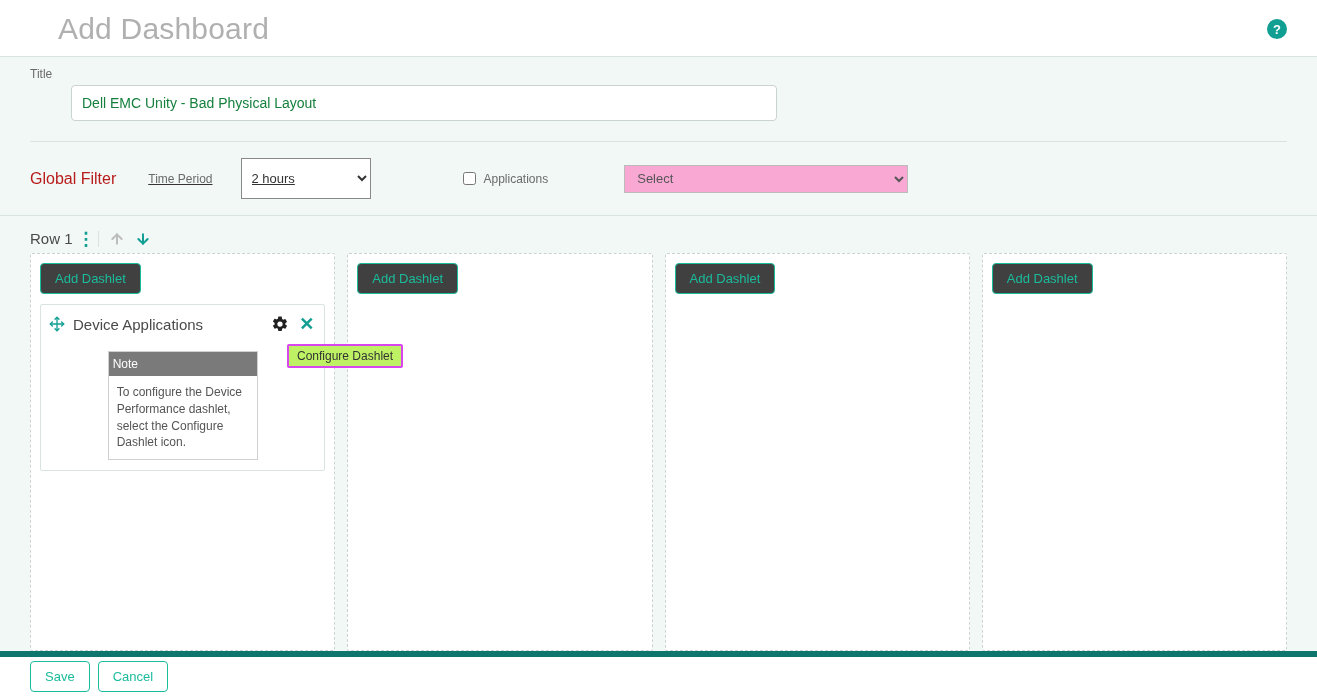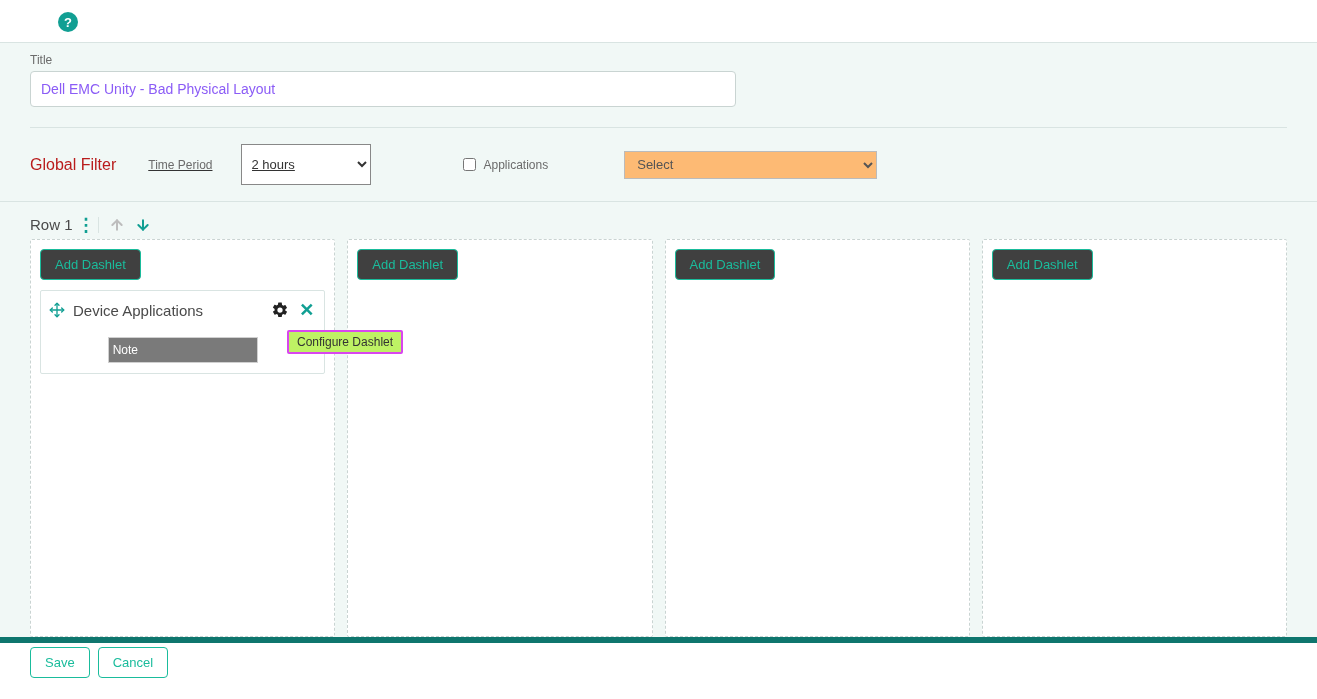--- a/index.html
+++ b/index.html
@@ -49,22 +49,23 @@
     padding-bottom: 4px;
     display: block;
   }
   .title-input {
     width: 706px;
     height: 36px;
     border: 1px solid #c9d4d2;
     border-radius: 4px;
     padding: 0 10px;
     font-size: 14px;
-    color: #8b5cf6;
-    background: #fff;
+    color: #15803d;
+    background: #fff;
+    margin-left: 41px;
   }
   .divider {
     border-top: 1px solid #d9e4e2;
     margin: 14px 30px 0 30px;
   }
   .global-filter-row {
     display: flex;
     align-items: center;
     padding: 16px 30px 16px 30px;
     gap: 32px;
@@ -99,23 +100,23 @@
     gap: 8px;
     margin-left: 60px;
   }
   .checkbox {
     width: 13px; height: 13px;
   }
   .app-select-wrap {
     margin-left: 44px;
   }
   .app-select {
-    width: 253px;
+    width: 284px;
     height: 28px;
-    background: #fdba74;
+    background: #f9a8d4;
     border: 1px solid #bbb;
     color: #555;
     font-size: 13px;
     padding: 0 8px;
   }
   .row-header {
     display: flex;
     align-items: center;
     gap: 10px;
     padding: 14px 30px 6px 30px;
@@ -245,20 +246,21 @@
   }
   .below-cells-bg {
     background: #f1f8f6;
     height: 0;
   }
 </style>
 </head>
 <body>
 
 <div class="header-bar">
+  <div class="page-title">Add Dashboard</div>
   <div class="help-icon">?</div>
 </div>
 
 <div class="main-area">
 
   <div class="section-title-block">
     <span class="label">Title</span>
     <input class="title-input" type="text" value="Dell EMC Unity - Bad Physical Layout" style="">
   </div>
 
@@ -320,20 +322,21 @@
           <span class="dashlet-title">Device Applications</span>
           <span class="gear-icon">
             <svg width="18" height="18" viewBox="0 0 24 24" fill="#222">
                 <path d="M19.14,12.94a7.14,7.14,0,0,0,.05-.94,7.14,7.14,0,0,0-.05-.94l2.03-1.58a.5.5,0,0,0,.12-.64l-1.92-3.32a.5.5,0,0,0-.61-.22l-2.39.96a7.03,7.03,0,0,0-1.62-.94l-.36-2.54A.5.5,0,0,0,13.9,2h-3.8a.5.5,0,0,0-.49.42L9.25,4.96a7.03,7.03,0,0,0-1.62.94l-2.39-.96a.5.5,0,0,0-.61.22L2.71,8.48a.5.5,0,0,0,.12.64l2.03,1.58a7.14,7.14,0,0,0-.05.94,7.14,7.14,0,0,0,.05.94L2.83,14.16a.5.5,0,0,0-.12.64l1.92,3.32a.5.5,0,0,0,.61.22l2.39-.96a7.03,7.03,0,0,0,1.62.94l.36,2.54a.5.5,0,0,0,.49.42h3.8a.5.5,0,0,0,.49-.42l.36-2.54a7.03,7.03,0,0,0,1.62-.94l2.39.96a.5.5,0,0,0,.61-.22l1.92-3.32a.5.5,0,0,0-.12-.64ZM12,15.5A3.5,3.5,0,1,1,15.5,12,3.5,3.5,0,0,1,12,15.5Z"></path>
               </svg>
           </span>
           <span class="close-icon">✕</span>
         </div>
         <div class="note-box">
           <div class="note-head">Note</div>
+          <div class="note-body">To configure the Device Performance dashlet, select the Configure Dashlet icon.</div>
         </div>
       </div>
 
       <div class="tooltip">Configure Dashlet</div>
     </div>
 
     <div class="cell">
       <button class="add-dashlet-btn">Add Dashlet</button>
     </div>
 

